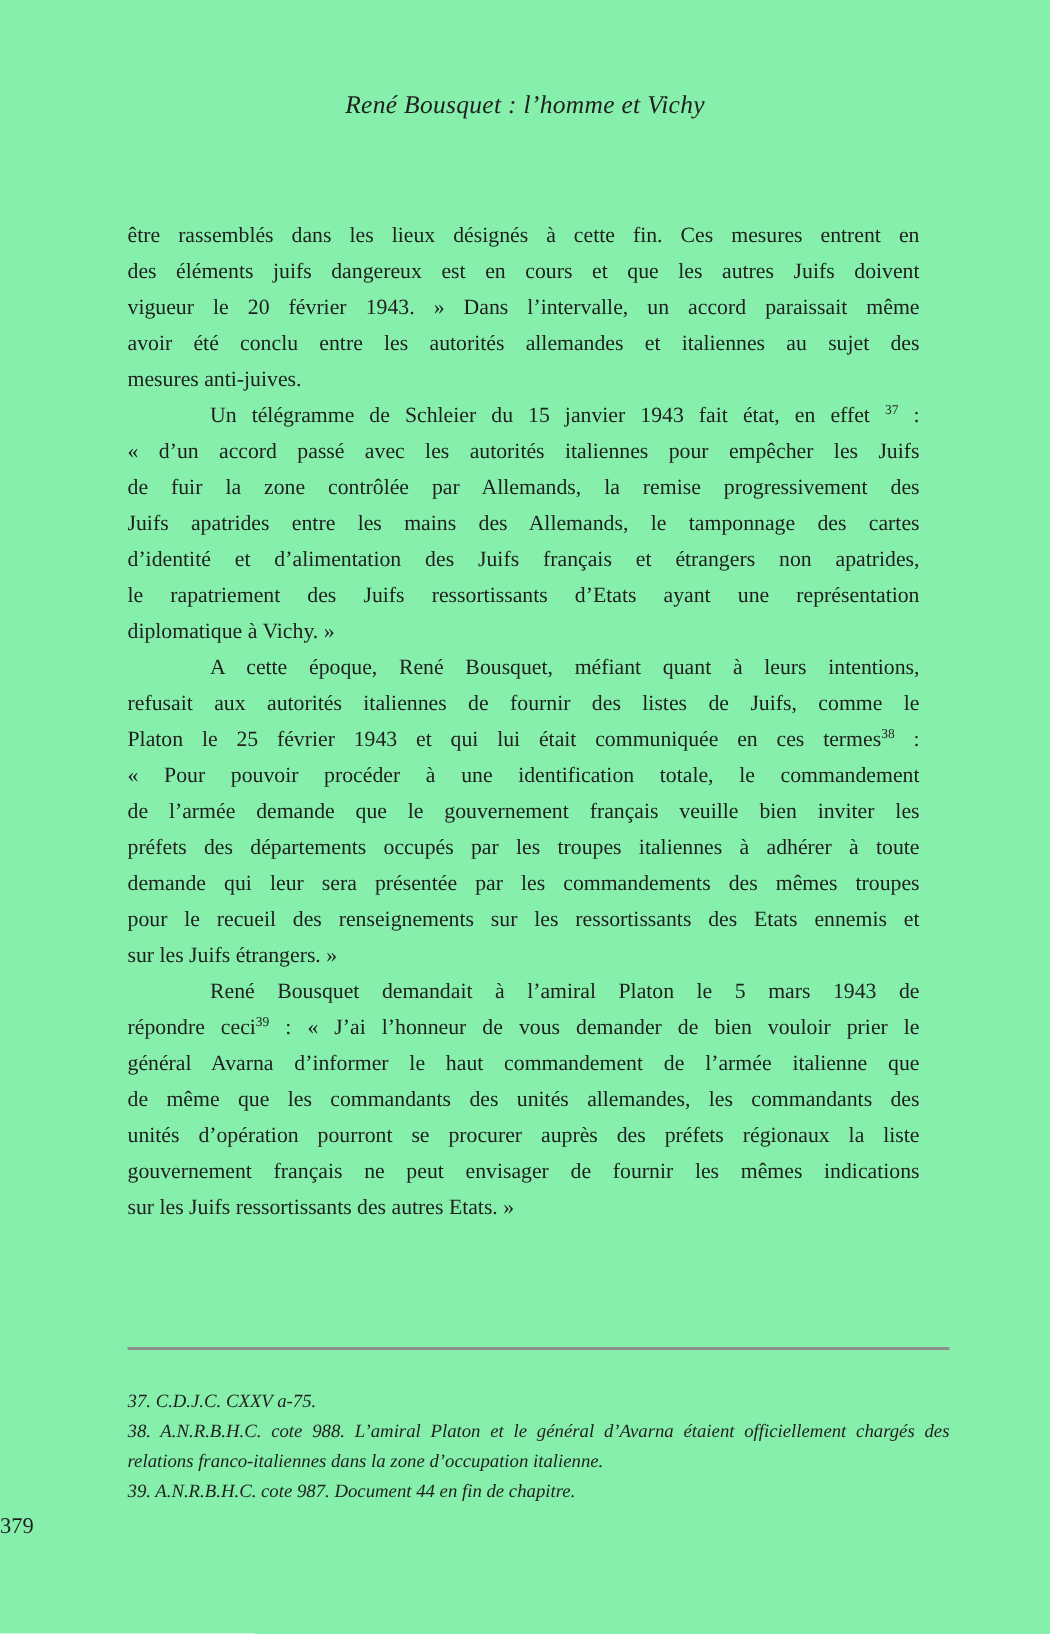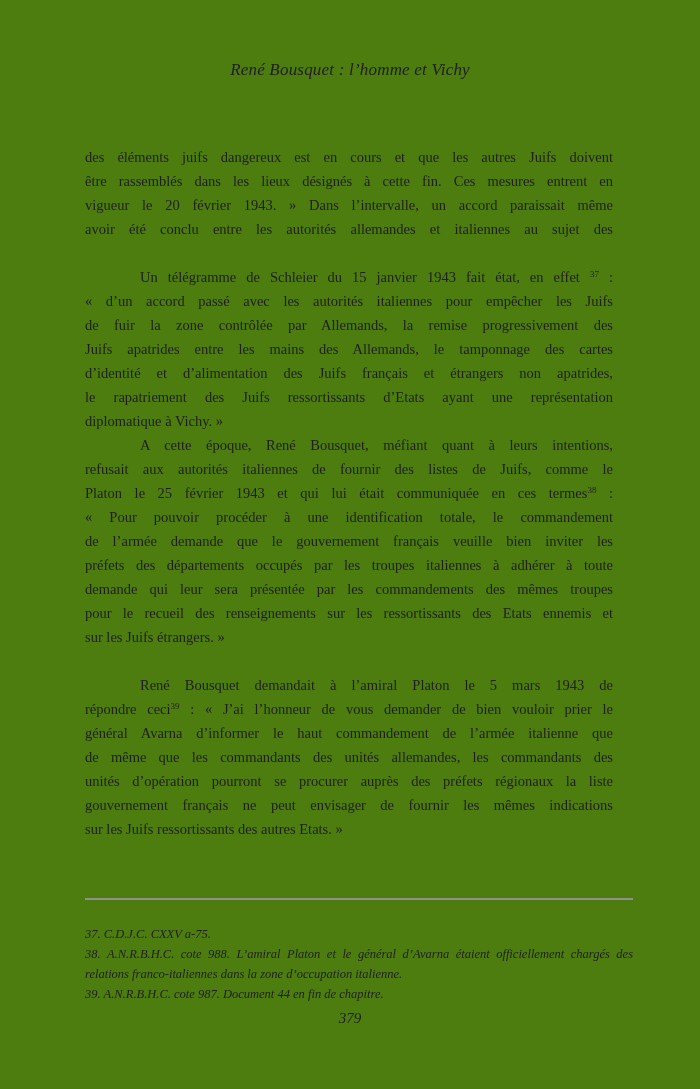--- a/index.html
+++ b/index.html
@@ -1,20 +1,20 @@
 <!DOCTYPE html>
 <html><head>
 <meta charset="utf-8">
 <style>
   html, body { margin: 0; padding: 0; background: #ffffff; }
   .page {
     position: relative;
     width: 700px;
     height: 1089px;
-    background: #4d7c0f;
+    background: #86efac;
     font-family: "Liberation Serif", serif;
     color: #1f1f1f;
     overflow: hidden;
   }
   .running-head {
     position: absolute;
     top: 60px;
     left: 0;
     width: 100%;
     text-align: center;
@@ -23,21 +23,21 @@
     letter-spacing: 0.2px;
   }
   .body-text {
     position: absolute;
     top: 145px;
     left: 85px;
     width: 528px;
     font-size: 14.5px;
   }
   .para { margin: 0; }
-  .para.gap { margin-top: 24px; }
+  .para.gap { margin-top: 0; }
   .line {
     height: 24px;
     line-height: 24px;
     text-align: justify;
     text-align-last: justify;
     overflow: hidden;
     white-space: normal;
   }
   .line.last { text-align-last: left; }
   .line.indent { padding-left: 55px; }
@@ -71,38 +71,37 @@
     text-align: justify;
     text-align-last: justify;
     overflow: hidden;
   }
   .fline.last { text-align-last: left; }
   .page-number {
     position: absolute;
     top: 1010px;
     left: 0;
     width: 100%;
-    text-align: center;
     font-size: 15px;
-    font-style: italic;
   }
 </style>
 </head>
 <body>
 
 <div class="page">
 
   <div class="running-head">René Bousquet : l’homme et Vichy</div>
 
   <div class="body-text" id="body-text">
       <div class="para">
+        <div class="line">être rassemblés dans les lieux désignés à cette fin. Ces mesures entrent en</div>
         <div class="line">des éléments juifs dangereux est en cours et que les autres Juifs doivent</div>
-        <div class="line">être rassemblés dans les lieux désignés à cette fin. Ces mesures entrent en</div>
         <div class="line">vigueur le 20 février 1943. » Dans l’intervalle, un accord paraissait même</div>
         <div class="line">avoir été conclu entre les autorités allemandes et italiennes au sujet des</div>
+        <div class="line last">mesures anti-juives.</div>
       </div>
       <div class="para gap">
         <div class="line indent">Un télégramme de Schleier du 15 janvier 1943 fait état, en effet <sup class="fnref">37</sup> :</div>
         <div class="line">« d’un accord passé avec les autorités italiennes pour empêcher les Juifs</div>
         <div class="line">de fuir la zone contrôlée par Allemands, la remise progressivement des</div>
         <div class="line">Juifs apatrides entre les mains des Allemands, le tamponnage des cartes</div>
         <div class="line">d’identité et d’alimentation des Juifs français et étrangers non apatrides,</div>
         <div class="line">le rapatriement des Juifs ressortissants d’Etats ayant une représentation</div>
         <div class="line last">diplomatique à Vichy. »</div>
       </div>

